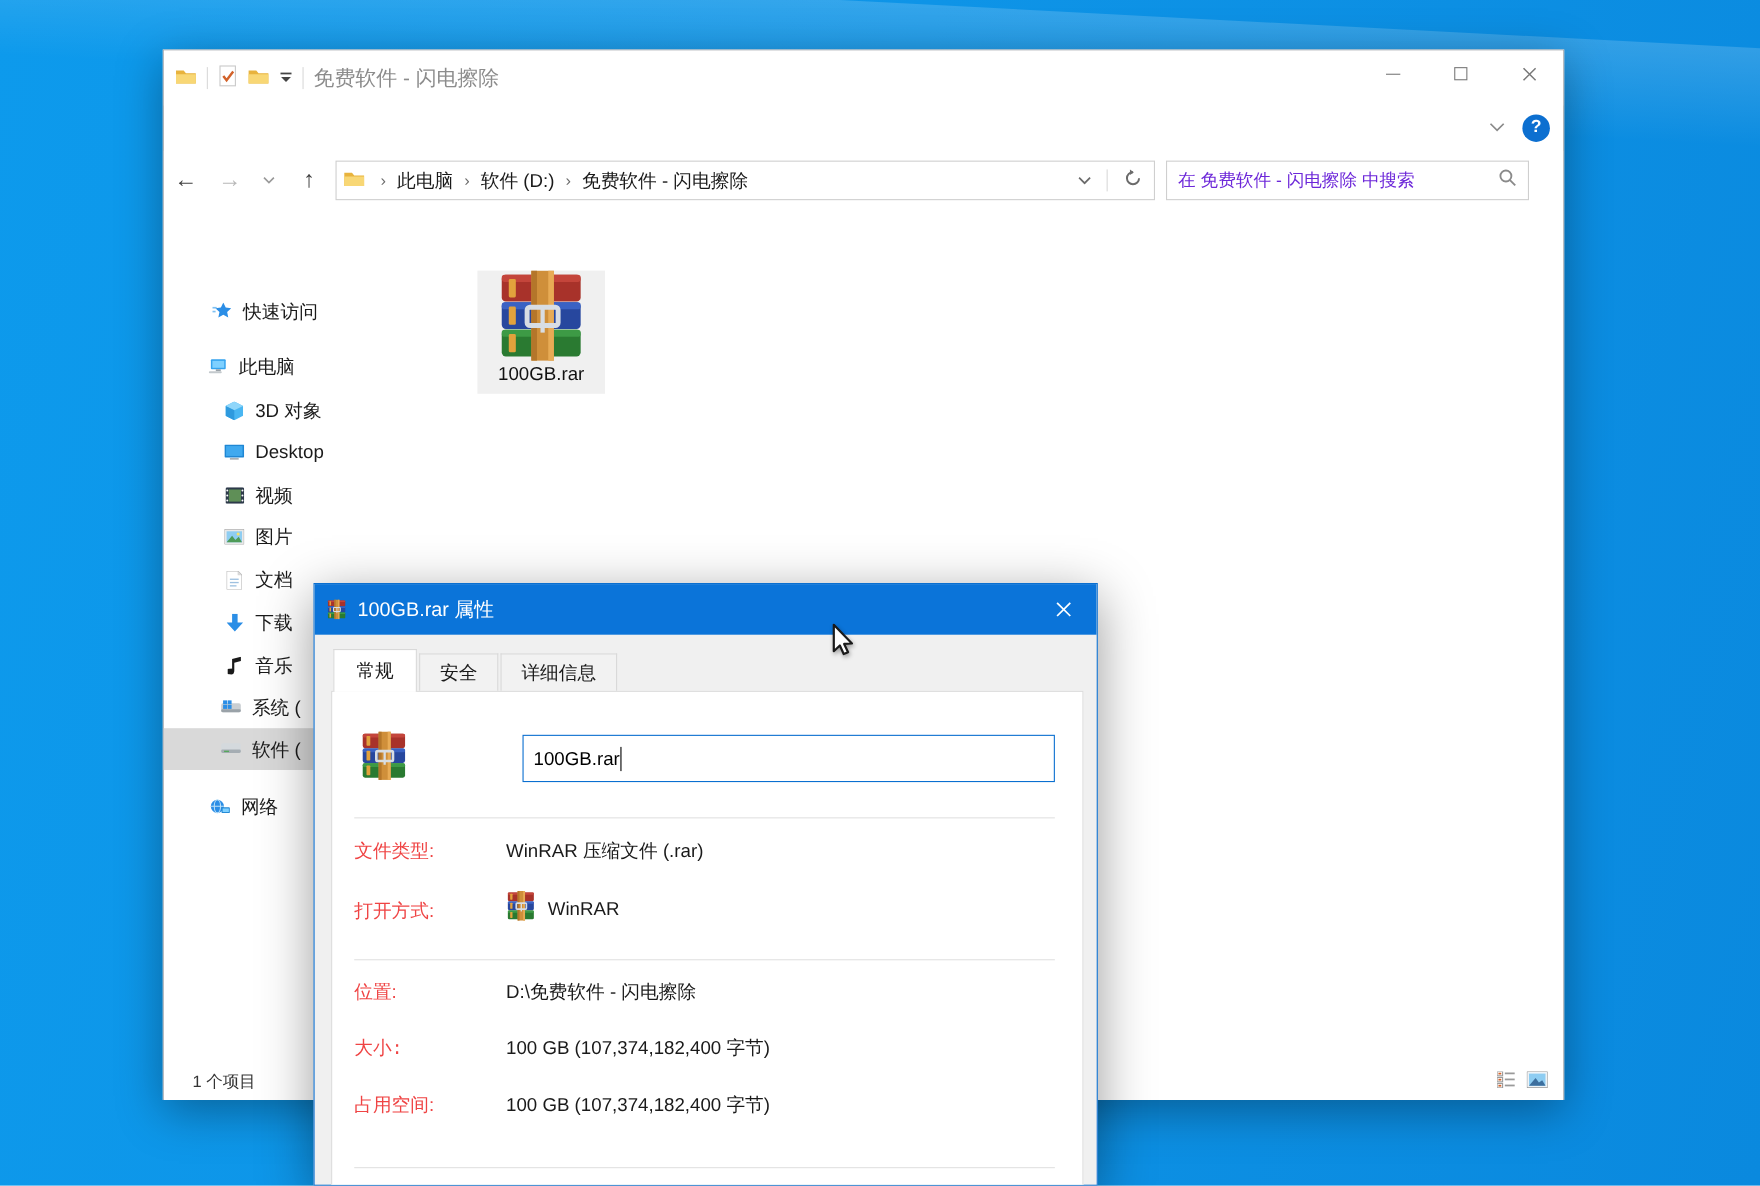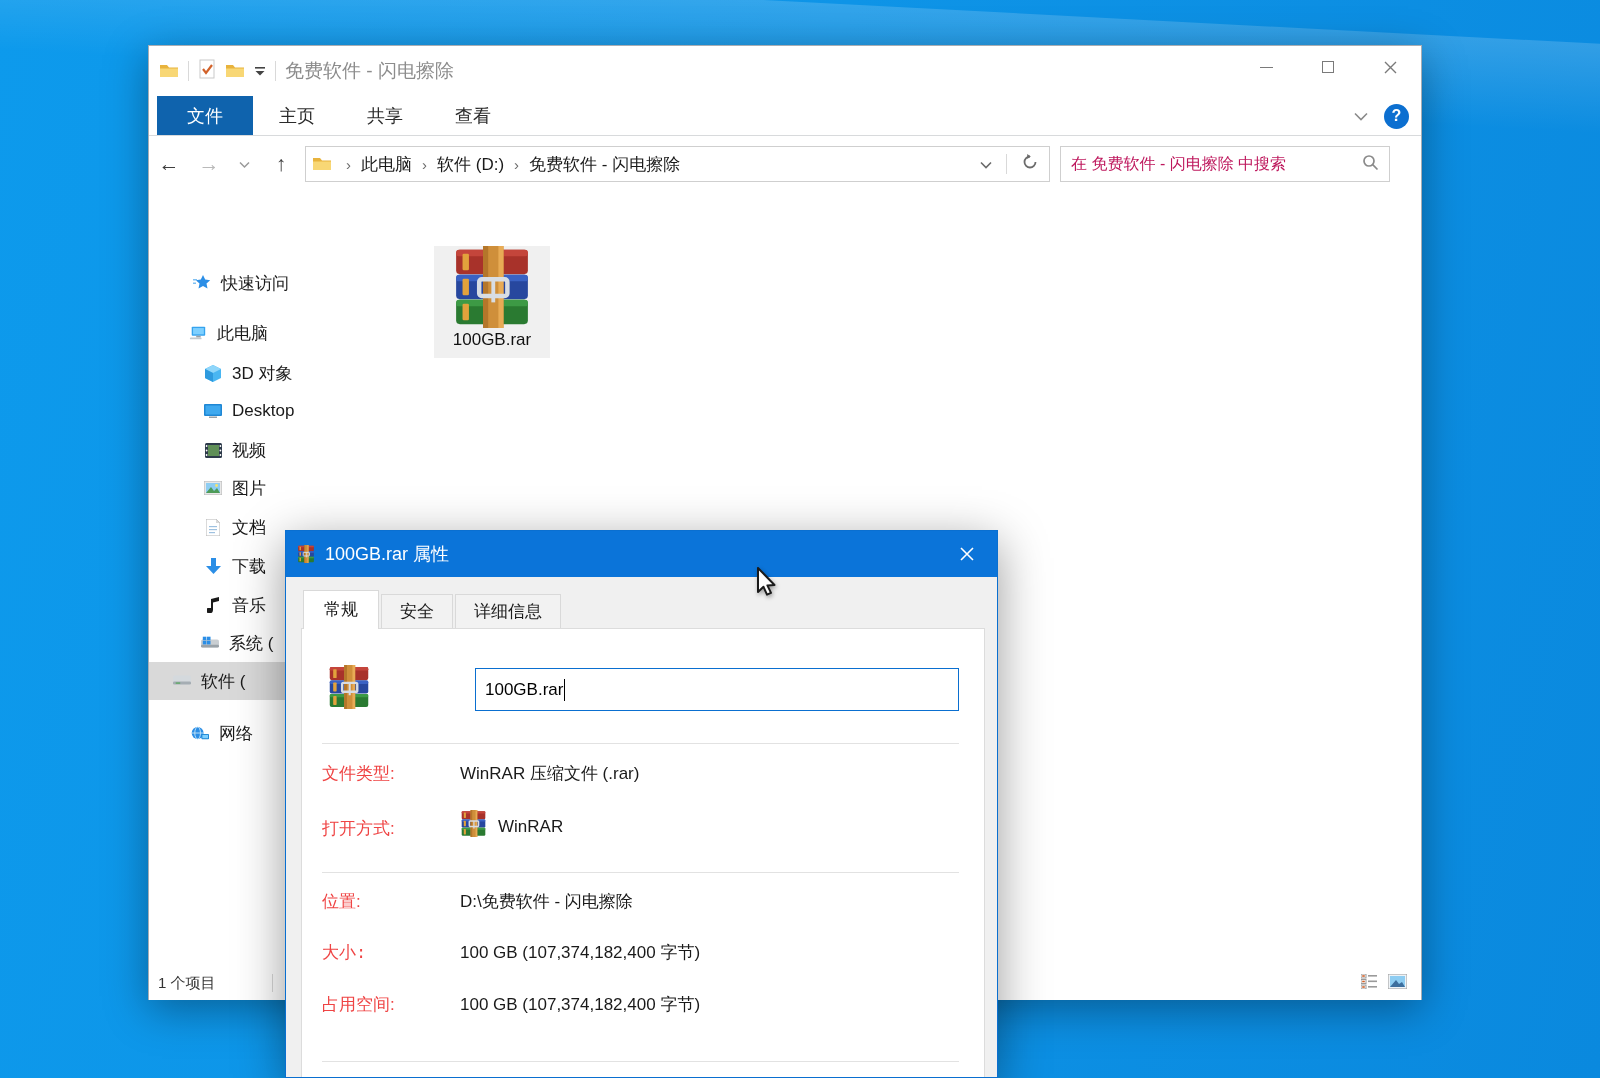--- a/index.html
+++ b/index.html
@@ -35,35 +35,35 @@
   .addr-row { left:0; top:91px; width:100%; height:54px; background:#fff; display:flex; align-items:center; }
   .nav-arrow { font-size:21px; color:#3f3f3f; width:40px; text-align:center; }
   .nav-arrow.disabled { color:#b9b9b9; }
   .addr-box { position:relative; width:745px; height:36px; border:1px solid #cfcfcf; background:#fff;
     display:flex; align-items:center; padding:0 6px; margin-left:2px; }
   .crumb { font-size:17px; color:#1a1a1a; white-space:nowrap; padding:0 2px; }
   .crumb-sep { color:#6b6b6b; font-size:15px; padding:0 8px; }
   .addr-right { position:absolute; right:4px; top:0; height:34px; display:flex; align-items:center; gap:14px; }
   .search-box { position:relative; width:330px; height:36px; border:1px solid #cfcfcf; background:#fff;
     margin-left:10px; display:flex; align-items:center; padding:0 10px; }
-  .search-ph { color:#be185d; font-size:16px; white-space:nowrap; flex:1; }
+  .search-ph { color:#6d28d9; font-size:16px; white-space:nowrap; flex:1; }
 
   .body-area { left:0; top:145px; width:1272px; height:775px; background:#fff; }
   .sidebar-item { position:absolute; height:38px; display:flex; align-items:center; gap:10px;
     font-size:17px; color:#1a1a1a; width:152px; }
   .sidebar-item.sel { background:#d9d9d9; }
   .sb-ic { width:18px; display:flex; justify-content:center; }
 
   .file-tile { left:285px; top:55px; width:116px; height:112px; background:#f0f0f0;
     display:flex; flex-direction:column; align-items:center; }
   .file-label { font-size:17px; color:#111; margin-top:2px; }
 
   .statusbar { left:0; top:920px; width:1272px; height:34px; background:#fff;
     display:flex; align-items:center; font-size:15px; color:#333; }
-  .status-count { margin-left:9px; }
+  .status-count { margin-left:26px; }
   .status-sep { width:1px; height:18px; background:#d9d9d9; margin-left:56px; }
   .status-views { position:absolute; right:14px; display:flex; gap:10px; align-items:center; }
 
   
   #dlg { left:285px; top:530px; width:713px; height:548px; background:#f0f0f0;
     border:1px solid #0a6fd0; box-shadow:0 12px 46px rgba(0,0,0,.4); overflow:hidden; }
   .dlg-title { left:0; top:0; width:100%; height:46px; background:#0b74d9; display:flex; align-items:center; }
   .dlg-title-text { color:#fff; font-size:18px; margin-left:10px; }
   .dlg-close { position:absolute; right:0; top:0; width:60px; height:46px;
     display:flex; align-items:center; justify-content:center; }
@@ -150,26 +150,20 @@
             <span class="max-glyph"></span>
           </div>
         <div class="caption-btn">
           <svg width="13" height="13">
               <path d="M1 1 L12 12 M12 1 L1 12" stroke="#7a7a7a" stroke-width="1.4"></path>
             </svg>
         </div>
       </div>
     </div>
 
-    <div class="ribbon-tabs abs">
-      <div class="rtab file">文件</div>
-      <div class="rtab">主页</div>
-      <div class="rtab">共享</div>
-      <div class="rtab">查看</div>
-    </div>
     <div class="ribbon-right">
       <span>
         <svg width="14" height="9">
             <polyline points="1,1.5 7,7.5 13,1.5" fill="none" stroke="#8a8a8a" stroke-width="1.6"></polyline>
           </svg>
       </span>
       <span class="help-circle">?</span>
     </div>
 
     <div class="addr-row abs">
@@ -331,21 +325,21 @@
               <rect x="0" y="9" width="20" height="3" rx="1.5" fill="#9aa2a8"></rect>
               <rect x="2" y="0" width="4" height="4" fill="#2b8ee6"></rect>
               <rect x="6.6" y="0" width="4" height="4" fill="#2b8ee6"></rect>
               <rect x="2" y="4.6" width="4" height="4" fill="#2b8ee6"></rect>
               <rect x="6.6" y="4.6" width="4" height="4" fill="#2b8ee6"></rect>
             </svg>
         </span>
         <span>系统 (</span>
       </div>
 
-      <div class="sidebar-item sel" style="left:0;top:471px;padding-left:24px;">
+      <div class="sidebar-item sel" style="left:0;top:471px;padding-left:52px;">
         <span class="sb-ic">
           <svg width="20" height="12" viewBox="0 0 20 12">
               <rect x="0" y="0" width="20" height="10" rx="2" fill="#d4d9dd"></rect>
               <rect x="0" y="6.5" width="20" height="3.5" rx="1.5" fill="#a5adb3"></rect>
               <rect x="3" y="7.6" width="5" height="1.4" fill="#57a85c"></rect>
             </svg>
         </span>
         <span>软件 (</span>
       </div>
 

